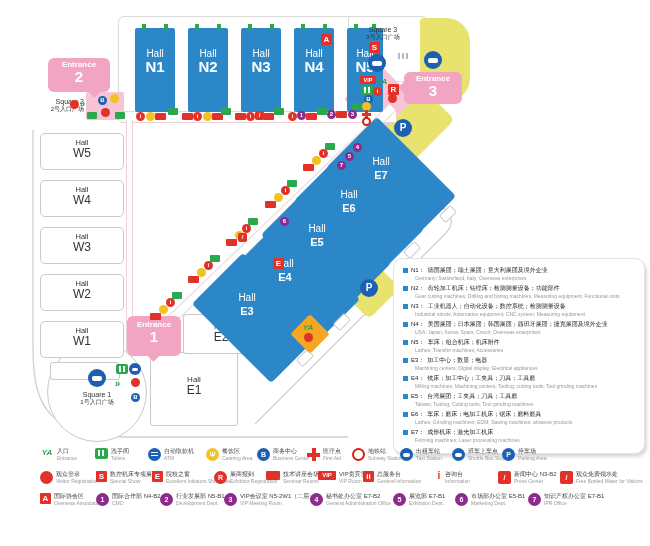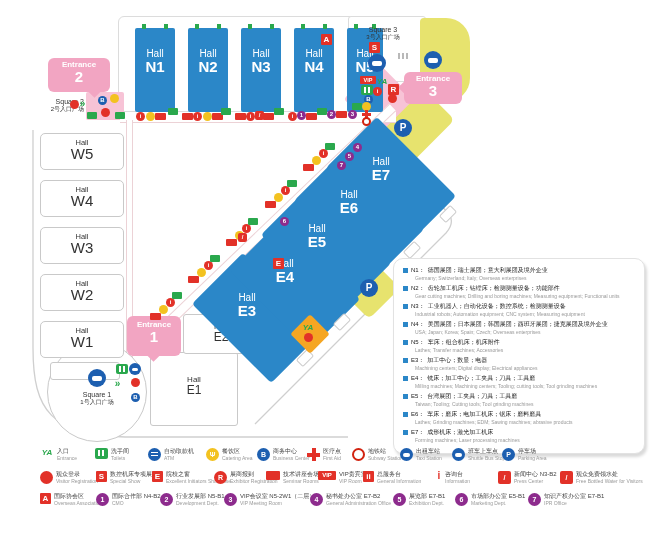--- a/index.html
+++ b/index.html
@@ -11,30 +11,30 @@
   .hall-n{position:absolute;top:28px;width:40px;height:84px;background:#2b87c8;border-radius:2px;
           color:#fff;text-align:center;}
   .hall-n::before,.hall-n::after{content:"";position:absolute;top:-4px;width:4px;height:5px;background:#2aa84d;}
   .hall-n::before{left:7px}.hall-n::after{right:7px}
   .hall-n .hw{font-size:10px;line-height:11px;margin-top:20px;}
   .hall-n .hid{font-size:15px;font-weight:bold;line-height:16px;}
 
   .hall-w{position:absolute;left:40px;width:84px;height:37px;background:#fff;border:1px solid #c9c9c9;
           border-radius:5px;text-align:center;color:#333;}
   .hall-w .hw{font-size:7.5px;line-height:8px;margin-top:5px;}
-  .hall-w .hid{font-size:15px;line-height:13px;}
+  .hall-w .hid{font-size:12px;line-height:13px;}
 
   .ew{position:absolute;background:#fff;border:1px solid #c9c9c9;border-radius:3px;text-align:center;color:#333;}
   .ew .hw{font-size:8px;line-height:9px;}
   .ew .hid{font-size:12px;line-height:13px;}
 
   .eb{position:absolute;width:72px;height:112px;background:#2b87c8;border-radius:4px;transform:rotate(-45deg);}
   .el{position:absolute;width:50px;text-align:center;color:#fff;}
   .el .hw{font-size:10px;line-height:10px;}
-  .el .hid{font-size:15px;font-weight:bold;line-height:16px;}
+  .el .hid{font-size:11px;font-weight:bold;line-height:16px;}
 
   
   .nblock{position:absolute;left:118px;top:16px;width:280px;height:96px;background:#fff;
           border:1px solid #dcdcdc;border-radius:6px;}
   .sq3block{position:absolute;left:348px;top:16px;width:78px;height:66px;background:#fff;
           border:1px solid #dcdcdc;border-radius:3px;}
   .corr-h{position:absolute;left:120px;top:112px;width:276px;height:11px;background:#fff;
           border-bottom:1px solid #ecd2d6;}
   .corr-v{position:absolute;left:126px;top:120px;width:7px;height:246px;background:#fff;
           border-left:1px solid #ecd2d6;border-right:1px solid #ecd2d6;}

